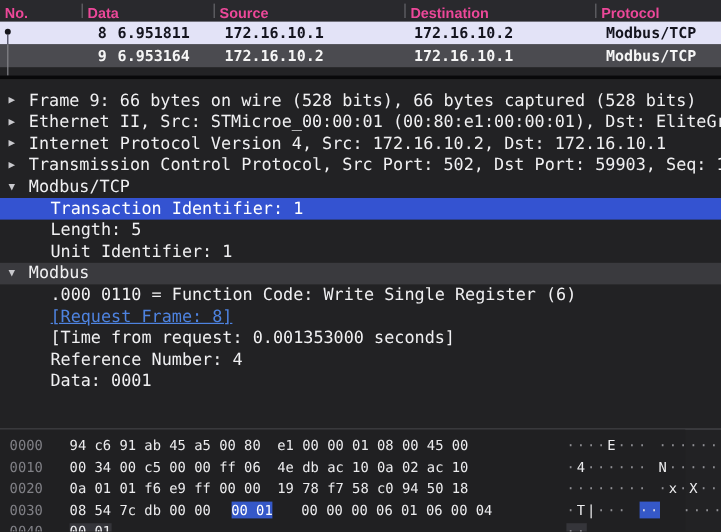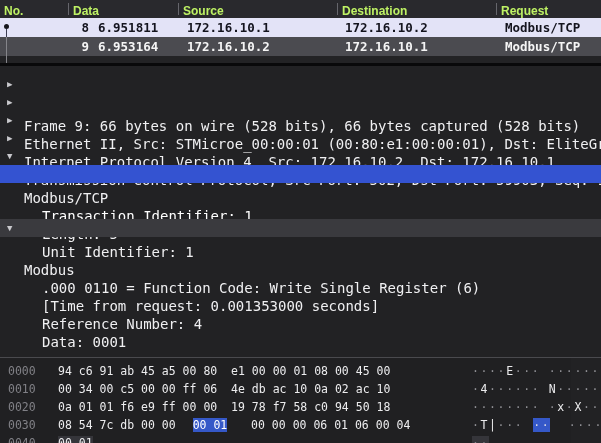--- a/index.html
+++ b/index.html
@@ -3,21 +3,21 @@
 <meta charset="utf-8">
 <style>
   * { margin:0; padding:0; box-sizing:border-box; }
   html,body { width:601px; height:443px; overflow:hidden; background:#222224;
     font-family:"DejaVu Sans Mono", monospace; }
   #app { position:relative; width:601px; height:443px; background:#222224; }
 
   
   #packet-list { position:absolute; top:0; left:0; width:601px; height:63px; background:#232325; }
   #pl-header { position:absolute; top:0; left:0; width:601px; height:18px; background:#29292d; }
-  .pl-h-label { position:absolute; top:3px; color:#bef264; font-family:"Liberation Sans", sans-serif;
+  .pl-h-label { position:absolute; top:3px; color:#ec4899; font-family:"Liberation Sans", sans-serif;
     font-size:12px; font-weight:bold; line-height:17px; white-space:pre; }
   .pl-pipe { position:absolute; top:3px; width:1px; height:12px; background:#66666c; }
   .pl-row { position:absolute; left:0; width:601px; height:19px; font-size:12.5px; font-weight:bold;
     line-height:19px; white-space:pre; }
   .pl-row.sel { background:var(--row-lavender,#e3e3f7); color:#14141e; }
   .pl-row.alt { background:#4b4b50; color:#f5f5f5; }
   .pl-cell { position:absolute; top:0; }
   .cell-no { left:0; width:90px; text-align:right; padding-right:1px; }
   .cell-time { left:98px; } .cell-src { left:187px; } .cell-dst { left:345px; } .cell-proto { left:505px; }
   #conv-dot { position:absolute; left:4px; top:24px; width:5px; height:5px; border-radius:50%; background:#16161c; }
@@ -25,21 +25,21 @@
   #conv-line-b { position:absolute; left:6px; top:37px; width:1px; height:26px; background:#85858a; }
   #list-detail-divider { position:absolute; top:63px; left:0; width:601px; height:3px; background:#09090a; }
 
   
   #detail-pane { position:absolute; top:66px; left:0; width:601px; height:291px; background:#222224;
     padding-top:9px; }
   .tree-row { position:relative; height:18px; line-height:18px; font-size:14px; color:#f0f0f2; white-space:pre; }
   .tree-row.sel { background:var(--sel-blue,#3453d1); color:#ffffff; }
   .tree-row.hov { background:#3a3a3e; }
   .tree-arrow { position:absolute; left:7px; top:0; width:14px; font-size:9px; color:#c9c9cd; line-height:18px; }
-  .tree-label { position:absolute; top:0; overflow:hidden;margin-top:42px; }
+  .tree-label { position:absolute; top:0; overflow:hidden; }
   .lv0 { left:24px; } .lv1 { left:42px; }
   .tree-label.link { color:var(--link-blue,#4e83e0); text-decoration:underline; }
 
   
   #hex-divider { position:absolute; top:357px; left:0; width:601px; height:1px; background:#4a4a4e; }
   #hex-pane { position:absolute; top:358px; left:0; width:571px; height:85px; background:#202022; padding-top:4px; }
   .hex-row { position:relative; height:18px; line-height:18px; font-size:11.5px; white-space:pre; }
   .hex-offset { position:absolute; left:8px; color:#808086; }
   .hex-bytes { position:absolute; left:48px; color:#ececee; }
   .hex-ascii { position:absolute; left:462px; color:#ececee; letter-spacing:1.6px; }
@@ -57,21 +57,21 @@
   <div id="packet-list">
     <div id="pl-header">
       <span class="pl-h-label" style="left:4px">No.</span>
       <div class="pl-pipe" style="left:68px"></div>
       <span class="pl-h-label" style="left:73px">Data</span>
       <div class="pl-pipe" style="left:178px"></div>
       <span class="pl-h-label" style="left:183px">Source</span>
       <div class="pl-pipe" style="left:337px"></div>
       <span class="pl-h-label" style="left:342px">Destination</span>
       <div class="pl-pipe" style="left:496px"></div>
-      <span class="pl-h-label" style="left:501px">Request</span>
+      <span class="pl-h-label" style="left:501px">Protocol</span>
     </div>
     <div id="packet-rows">
         <div class="pl-row sel" style="top: 18px;"><span class="pl-cell cell-no">8</span><span class="pl-cell cell-time">6.951811</span><span class="pl-cell cell-src">172.16.10.1</span><span class="pl-cell cell-dst">172.16.10.2</span><span class="pl-cell cell-proto">Modbus/TCP</span></div>
         <div class="pl-row alt" style="top: 37px;"><span class="pl-cell cell-no">9</span><span class="pl-cell cell-time">6.953164</span><span class="pl-cell cell-src">172.16.10.2</span><span class="pl-cell cell-dst">172.16.10.1</span><span class="pl-cell cell-proto">Modbus/TCP</span></div>
       </div>
     <div id="conv-dot"></div>
     <div id="conv-line-a"></div>
     <div id="conv-line-b"></div>
   </div>
 
@@ -82,20 +82,21 @@
         <div class="tree-row"><span class="tree-arrow">▶</span><span class="tree-label lv0">Frame 9: 66 bytes on wire (528 bits), 66 bytes captured (528 bits)</span></div>
         <div class="tree-row"><span class="tree-arrow">▶</span><span class="tree-label lv0">Ethernet II, Src: STMicroe_00:00:01 (00:80:e1:00:00:01), Dst: EliteGro_ab:</span></div>
         <div class="tree-row"><span class="tree-arrow">▶</span><span class="tree-label lv0">Internet Protocol Version 4, Src: 172.16.10.2, Dst: 172.16.10.1</span></div>
         <div class="tree-row"><span class="tree-arrow">▶</span><span class="tree-label lv0">Transmission Control Protocol, Src Port: 502, Dst Port: 59903, Seq: 1, Ack</span></div>
         <div class="tree-row"><span class="tree-arrow">▼</span><span class="tree-label lv0">Modbus/TCP</span></div>
         <div class="tree-row sel"><span class="tree-label lv1">Transaction Identifier: 1</span></div>
         <div class="tree-row"><span class="tree-label lv1">Length: 5</span></div>
         <div class="tree-row"><span class="tree-label lv1">Unit Identifier: 1</span></div>
         <div class="tree-row hov"><span class="tree-arrow">▼</span><span class="tree-label lv0">Modbus</span></div>
         <div class="tree-row"><span class="tree-label lv1">.000 0110 = Function Code: Write Single Register (6)</span></div>
+        <div class="tree-row"><span class="tree-label lv1 link">[Request Frame: 8]</span></div>
         <div class="tree-row"><span class="tree-label lv1">[Time from request: 0.001353000 seconds]</span></div>
         <div class="tree-row"><span class="tree-label lv1">Reference Number: 4</span></div>
         <div class="tree-row"><span class="tree-label lv1">Data: 0001</span></div>
       </div>
   </div>
 
   <div id="hex-divider"></div>
 
   <div id="hex-pane">
     <div id="hex-rows">

